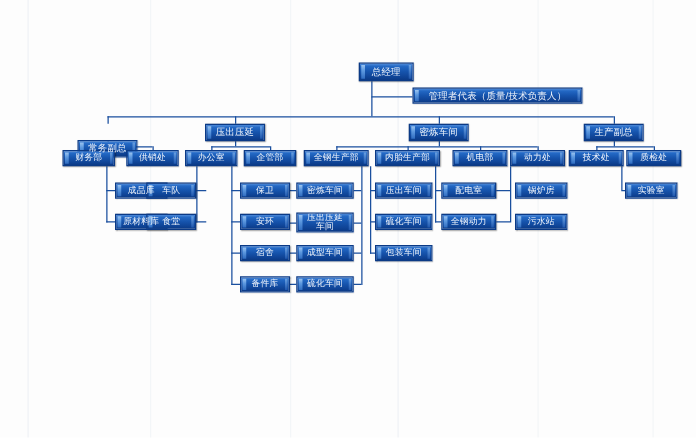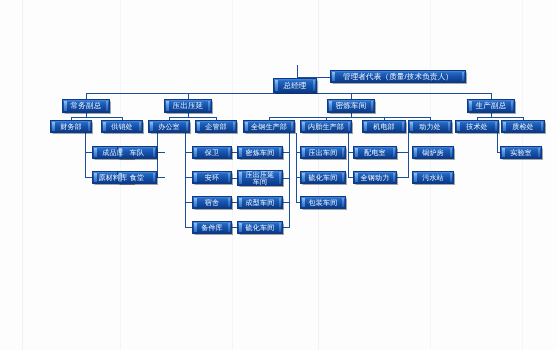--- a/index.html
+++ b/index.html
@@ -125,23 +125,23 @@
       <div class="conn v" style="left: 348px; top: 133px; height: 45px; background: rgb(26, 79, 158);"></div>
       <div class="conn h" style="left: 348px; top: 152px; width: 5px; background: rgb(26, 79, 158);"></div>
       <div class="conn h" style="left: 348px; top: 177px; width: 5px; background: rgb(26, 79, 158);"></div>
       <div class="conn h" style="left: 397px; top: 152px; width: 11px; background: rgb(26, 79, 158);"></div>
       <div class="conn h" style="left: 397px; top: 177px; width: 11px; background: rgb(26, 79, 158);"></div>
       <div class="conn v" style="left: 408px; top: 133px; height: 45px; background: rgb(26, 79, 158);"></div>
       <div class="conn v" style="left: 497px; top: 133px; height: 19px; background: rgb(26, 79, 158);"></div>
       <div class="conn h" style="left: 497px; top: 152px; width: 3px; background: rgb(26, 79, 158);"></div>
     </div>
   <div id="nodes">
-      <div class="node lv1" style="left: 273px; top: 50px; width: 44px; height: 15px; margin-top: 28px;"><span>总经理</span></div>
+      <div class="node lv1" style="left: 287px; top: 50px; width: 44px; height: 15px;"><span>总经理</span></div>
       <div class="node lv2" style="left: 330px; top: 70px; width: 136px; height: 13px;"><span>管理者代表（质量/技术负责人）</span></div>
-      <div class="node lv3" style="left: 62px; top: 99px; width: 48px; height: 14px;"><span>常务副总</span></div>
+      <div class="node lv3" style="left: 62px; top: 112px; width: 48px; height: 14px;"><span>常务副总</span></div>
       <div class="node lv3" style="left: 164px; top: 99px; width: 48px; height: 14px;"><span>压出压延</span></div>
       <div class="node lv3" style="left: 327px; top: 99px; width: 48px; height: 14px;"><span>密炼车间</span></div>
       <div class="node lv3" style="left: 467px; top: 99px; width: 48px; height: 14px;"><span>生产副总</span></div>
       <div class="node lv4" style="left: 50px; top: 120px; width: 42px; height: 13px;"><span>财务部</span></div>
       <div class="node lv4" style="left: 101px; top: 120px; width: 42px; height: 13px;"><span>供销处</span></div>
       <div class="node lv4" style="left: 148px; top: 120px; width: 42px; height: 13px;"><span>办公室</span></div>
       <div class="node lv4" style="left: 195px; top: 120px; width: 42px; height: 13px;"><span>企管部</span></div>
       <div class="node lv4" style="left: 243px; top: 120px; width: 52px; height: 13px;"><span>全钢生产部</span></div>
       <div class="node lv4" style="left: 300px; top: 120px; width: 52px; height: 13px;"><span>内胎生产部</span></div>
       <div class="node lv4" style="left: 362px; top: 120px; width: 44px; height: 13px;"><span>机电部</span></div>

